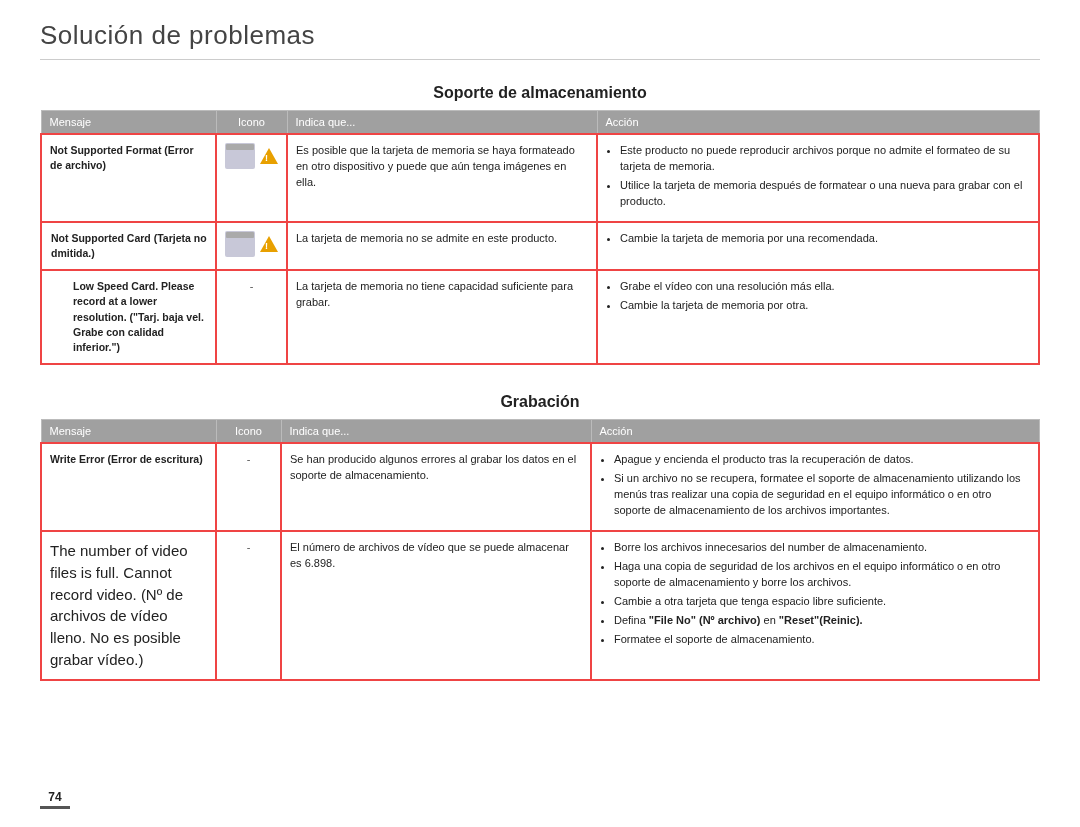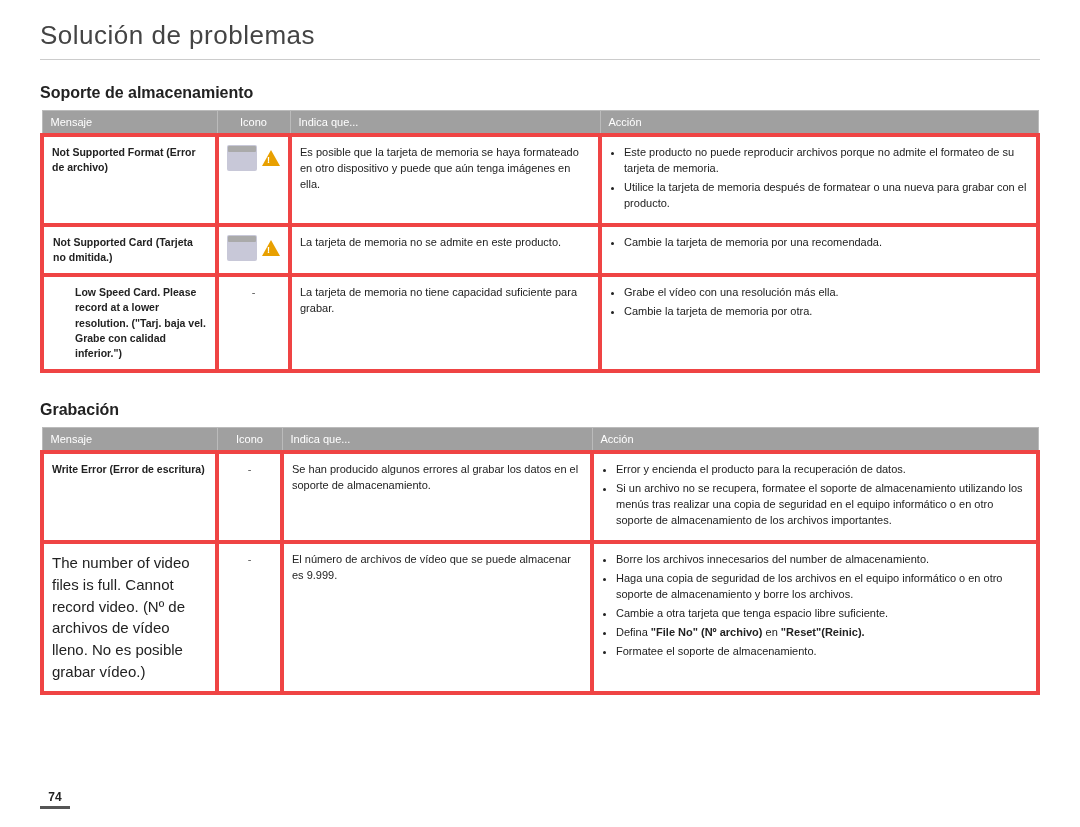--- a/index.html
+++ b/index.html
@@ -28,20 +28,21 @@
       margin-bottom: 24px;
       letter-spacing: 0.5px;
     }
 
     .section-title {
       font-size: 16px;
       font-weight: bold;
       color: #222;
       margin-bottom: 8px;
       margin-top: 4px;
+      text-align: center;
     }
 
     table {
       width: 100%;
       border-collapse: collapse;
       margin-bottom: 28px;
       font-size: 11px;
     }
 
     thead tr {
@@ -57,21 +58,21 @@
       border: 1px solid #bbb;
       font-size: 11px;
     }
 
     tbody tr {
       border-bottom: 1px solid #ddd;
     }
 
     tbody td {
       padding: 8px 8px;
-      border: 4px solid #ef4444;
+      border: 2px solid #ef4444;
       vertical-align: top;
       line-height: 1.45;
     }
 
     .col-mensaje { width: 175px; }
     .col-icono { width: 65px; text-align: center; }
     .col-indica { width: 310px; }
     .col-accion { width: auto; }
 
     
@@ -224,29 +225,29 @@
           <th class="col-accion">Acción</th>
         </tr>
       </thead>
       <tbody id="section2-body">
       <tr>
             <td class="col-mensaje" style="font-weight: bold; font-size: 10.5px;">Write Error (Error de escritura)</td>
             <td class="col-icono dash-cell"><span style="color:#555;">-</span></td>
             <td class="col-indica">Se han producido algunos errores al grabar los datos en el soporte de almacenamiento.</td>
             <td class="col-accion">
               <ul class="bullet-list">
-                <li>Error y encienda el producto para la recuperación de datos.</li>
+                <li>Apague y encienda el producto tras la recuperación de datos.</li>
                 <li>Si un archivo no se recupera, formatee el soporte de almacenamiento utilizando los menús tras realizar una copia de seguridad en el equipo informático o en otro soporte de almacenamiento de los archivos importantes.</li>
               </ul>
             </td>
           </tr>
           <tr>
             <td class="col-mensaje" style="font-weight: normal; font-size: 15px; margin-top: 36px;">The number of video files is full. Cannot record video. (Nº de archivos de vídeo lleno. No es posible grabar vídeo.)</td>
             <td class="col-icono dash-cell"><span style="color:#555;">-</span></td>
-            <td class="col-indica">El número de archivos de vídeo que se puede almacenar es 9.999.</td>
+            <td class="col-indica">El número de archivos de vídeo que se puede almacenar es 6.898.</td>
             <td class="col-accion">
               <ul class="bullet-list">
                 <li>Borre los archivos innecesarios del number de almacenamiento.</li>
                 <li>Haga una copia de seguridad de los archivos en el equipo informático o en otro soporte de almacenamiento y borre los archivos.</li>
                 <li>Cambie a otra tarjeta que tenga espacio libre suficiente.</li>
                 <li>Defina <strong>"File No" (Nº archivo)</strong> en <strong>"Reset"(Reinic).</strong></li>
                 <li>Formatee el soporte de almacenamiento.</li>
               </ul>
             </td>
           </tr>

